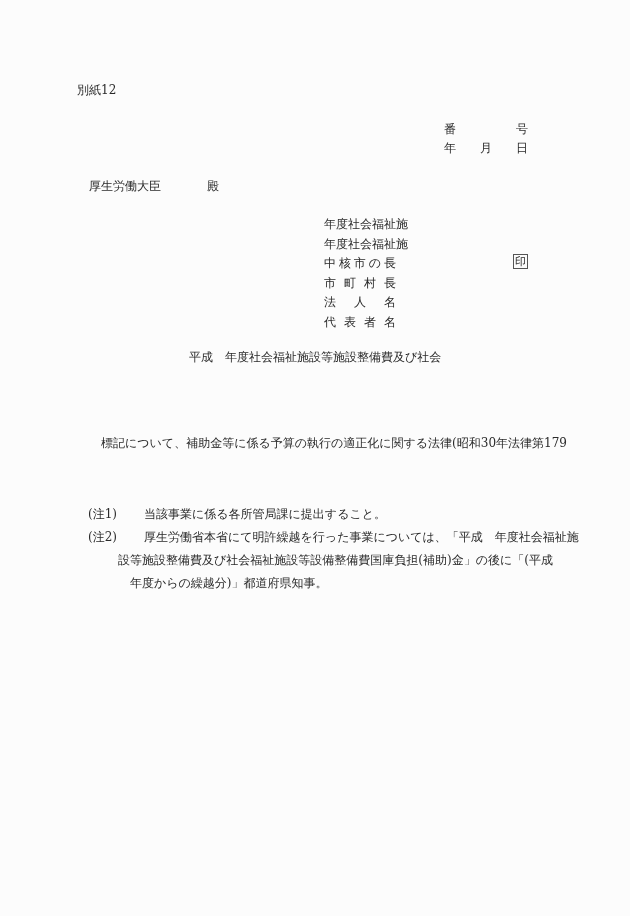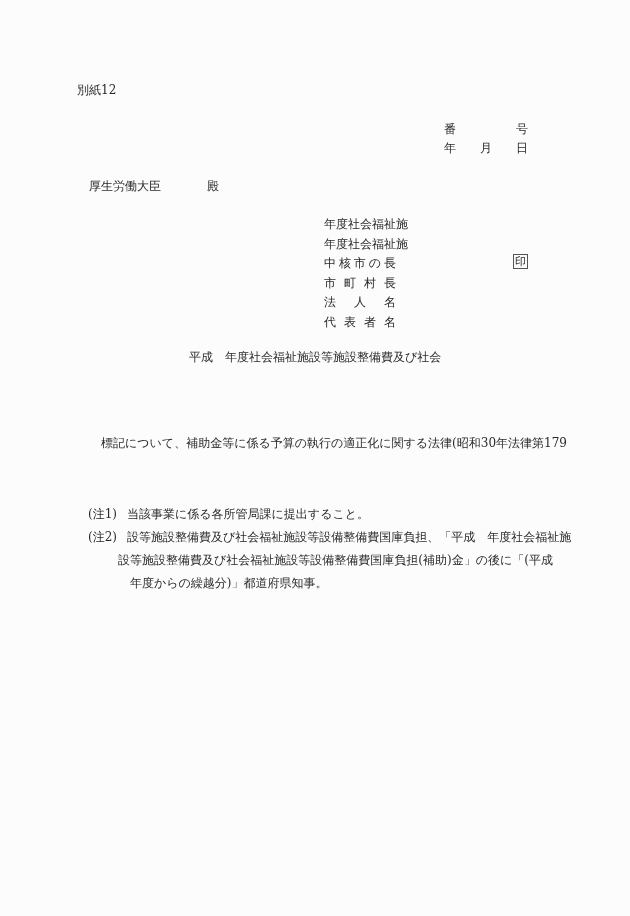--- a/index.html
+++ b/index.html
@@ -48,21 +48,21 @@
     .title-block div { height: 19.5px; text-align: center; }
 
     .body-text { left: 88px; top: 437px; width: 460px; }
     .body-text div { height: 24px; white-space: nowrap; }
     .body-text .l1 { padding-left: 13px; text-align: right; }
     .body-text .l2 { margin-left: -3px; }
 
     .notes { left: 88px; top: 508px; }
     .note { position: relative; height: 23px; }
     .note .label { position: absolute; left: 0; top: 0; }
-    .note .text { position: absolute; left: 39px; top: 0; white-space: nowrap; }
+    .note .text { position: absolute; left: 56px; top: 0; white-space: nowrap; }
     .note-cont { position: relative; height: 23px; }
     .note-cont.c1 .text { position: absolute; left: 30px; top: 0; white-space: nowrap; }
     .note-cont.c2 .text { position: absolute; left: 42px; top: 0; white-space: nowrap; }
   </style>
 </head>
 <body>
 
 <div class="abs attachment">別紙12</div>
 
 <div class="abs num-row">
@@ -120,21 +120,21 @@
   <div class="l1">標記について、補助金等に係る予算の執行の適正化に関する法律(昭和30年法律第179</div>
 </div>
 
 <div class="abs notes">
   <div class="note">
     <span class="label">(注1)</span>
     <span class="text">当該事業に係る各所管局課に提出すること。</span>
   </div>
   <div class="note">
     <span class="label">(注2)</span>
-    <span class="text">設等施設整備費及び社会福祉施設等設備整備費国庫負担、「平成　年度社会福祉施</span>
+    <span class="text">厚生労働省本省にて明許繰越を行った事業については、「平成　年度社会福祉施</span>
   </div>
   <div class="note-cont c1">
     <span class="text">設等施設整備費及び社会福祉施設等設備整備費国庫負担(補助)金」の後に「(平成</span>
   </div>
   <div class="note-cont c2">
     <span class="text">年度からの繰越分)」都道府県知事。</span>
   </div>
 </div>
 
 </body></html>

